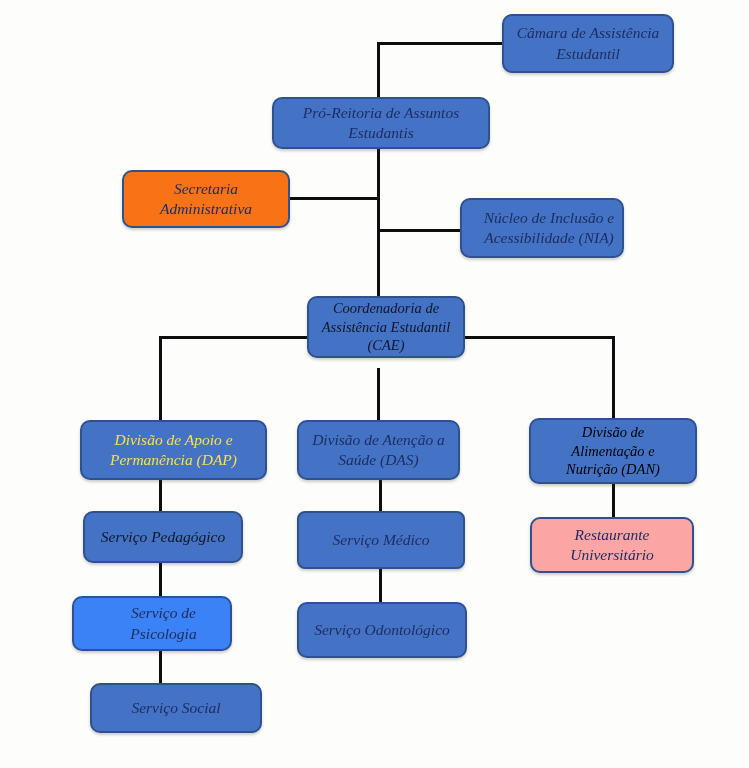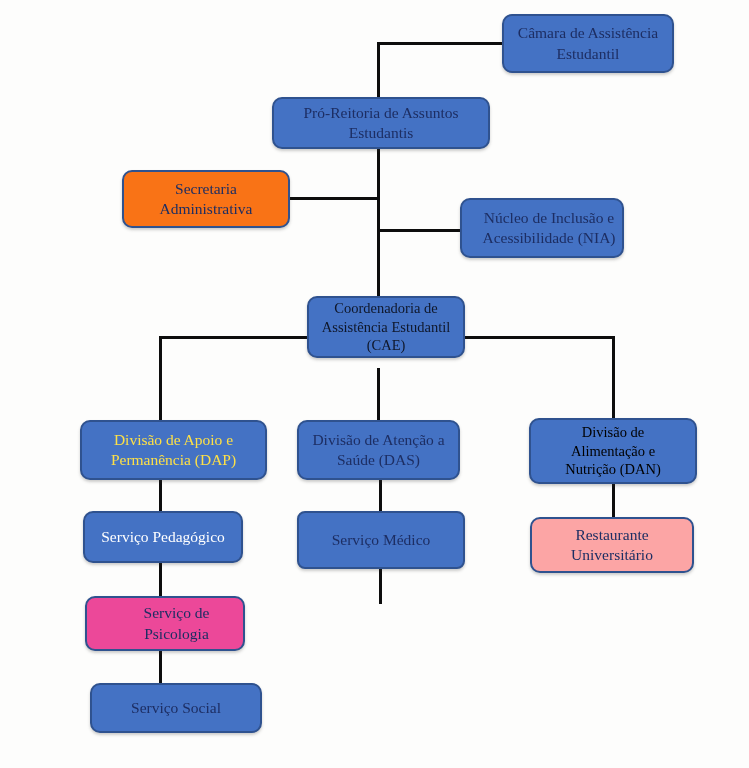--- a/index.html
+++ b/index.html
@@ -25,20 +25,21 @@
     display: flex;
     align-items: center;
     justify-content: center;
     text-align: center;
     font-size: 15.5px;
     line-height: 1.3;
     padding: 2px 6px;
     white-space: pre-line;
     z-index: 2;
     box-shadow: 0 2px 3px rgba(60,60,60,0.25);
+    font-style: italic;
   }
   .line {
     position: absolute;
     background: #0d0d0d;
     z-index: 1;
   }
   .h { height: 3px; }
   .v { width: 3px; }
 </style>
 </head>
@@ -81,25 +82,26 @@
   <div class="node" style="left: 80px; top: 420px; width: 187px; height: 60px; background: rgb(68, 114, 196); border-color: rgb(47, 82, 143); color: #fde047;">Divisão de Apoio e
 Permanência (DAP)</div>
 
   <div class="node" style="left: 297px; top: 420px; width: 163px; height: 60px; background: rgb(68, 114, 196); border-color: rgb(47, 82, 143); color: rgb(29, 46, 99);">Divisão de Atenção a
 Saúde (DAS)</div>
 
   <div class="node" style="left: 529px; top: 418px; width: 168px; height: 66px; font-size: 14.5px; background: rgb(68, 114, 196); border-color: rgb(47, 82, 143); color: #000000;">Divisão de
 Alimentação e
 Nutrição (DAN)</div>
 
-  <div class="node" style="left: 83px; top: 511px; width: 160px; height: 52px; background: rgb(68, 114, 196); border-color: rgb(47, 82, 143); color: #ffffff;">Serviço Pedagógico</div>
+  <div class="node" style="left: 83px; top: 511px; width: 160px; height: 52px; background: rgb(68, 114, 196); border-color: rgb(47, 82, 143); color: #0f172a;">Serviço Pedagógico</div>
 
   <div class="node" style="left: 297px; top: 511px; width: 168px; height: 58px; background: rgb(68, 114, 196); border-color: rgb(47, 82, 143); color: rgb(29, 46, 99); border-radius: 8px;">Serviço Médico</div>
 
   <div class="node" style="left: 530px; top: 517px; width: 164px; height: 56px; background: #fca5a5; border-color: rgb(47, 82, 143); color: rgb(29, 46, 99);">Restaurante
 Universitário</div>
 
-  <div class="node" style="left: 85px; top: 596px; width: 160px; height: 55px; background: #ec4899; border-color: rgb(47, 82, 143); color: rgb(29, 46, 99); padding-left: 29px;">Serviço de Psicologia</div>
+  <div class="node" style="left: 72px; top: 596px; width: 160px; height: 55px; background: #3b82f6; border-color: rgb(47, 82, 143); color: rgb(29, 46, 99); padding-left: 29px;">Serviço de Psicologia</div>
 
+  <div class="node" style="left: 297px; top: 602px; width: 170px; height: 56px; background: rgb(68, 114, 196); border-color: rgb(47, 82, 143); color: rgb(29, 46, 99);">Serviço Odontológico</div>
 
   <div class="node" style="left: 90px; top: 683px; width: 172px; height: 50px; background: rgb(68, 114, 196); border-color: rgb(47, 82, 143); color: rgb(29, 46, 99);">Serviço Social</div>
 
 </div>
 
 </body></html>

